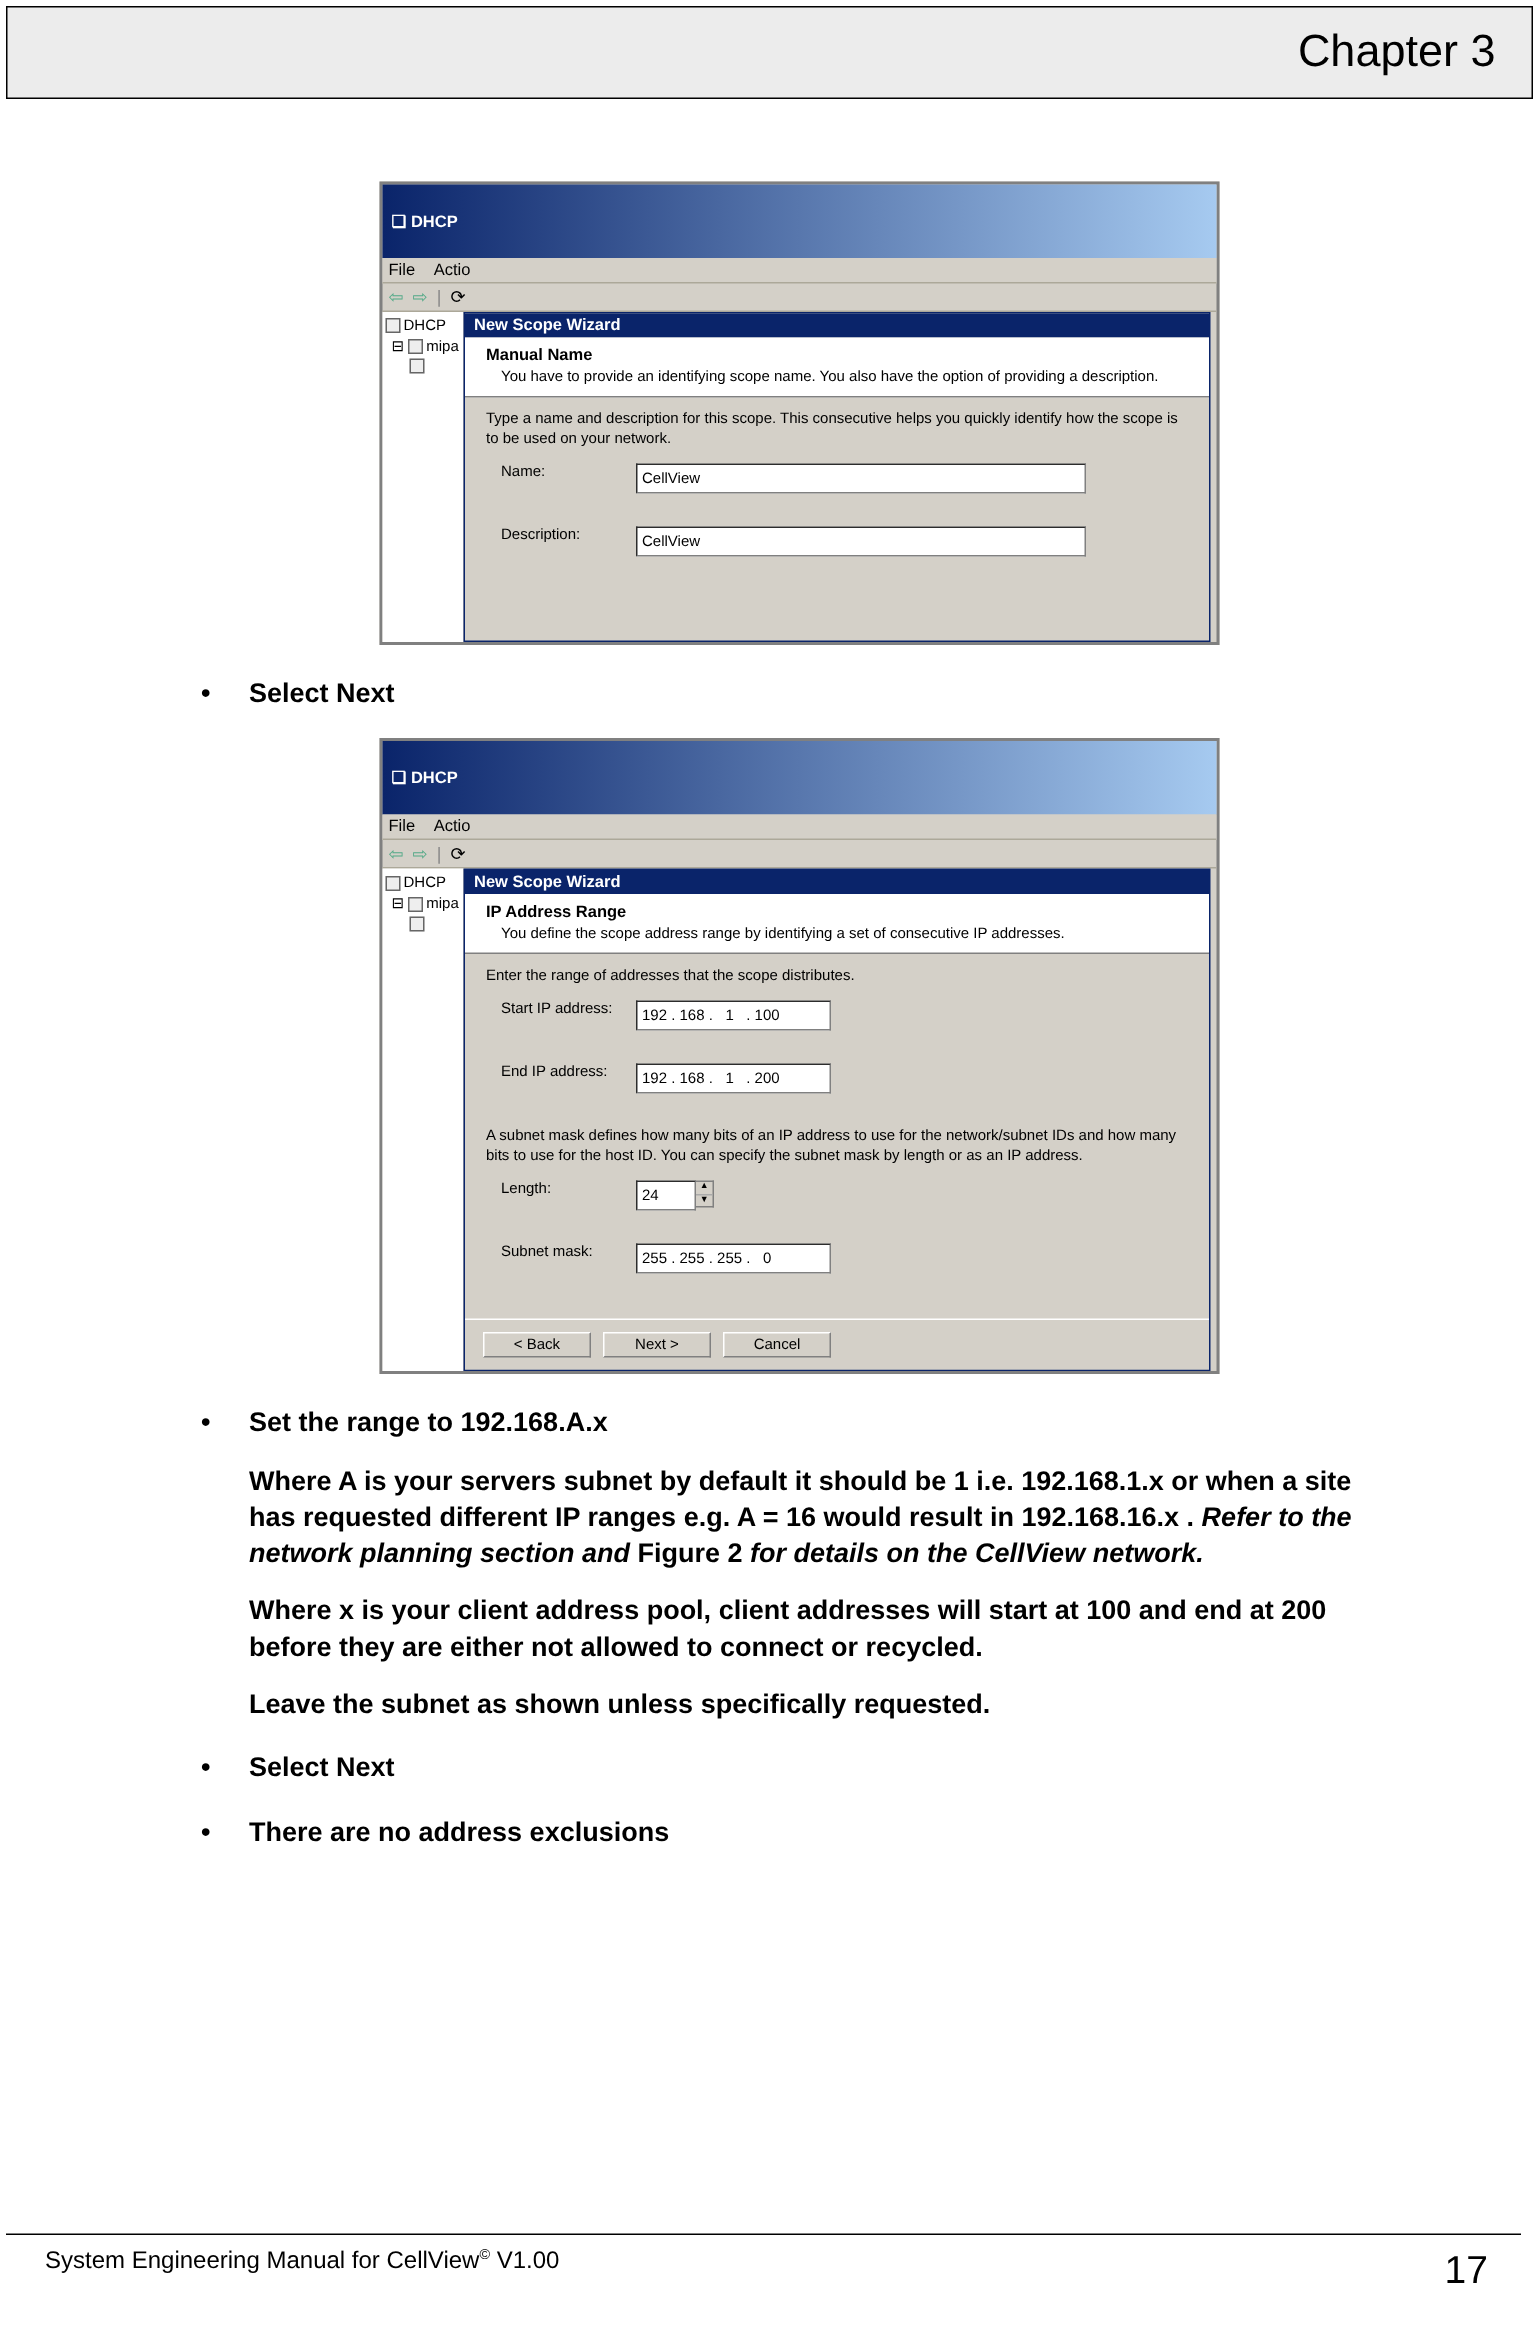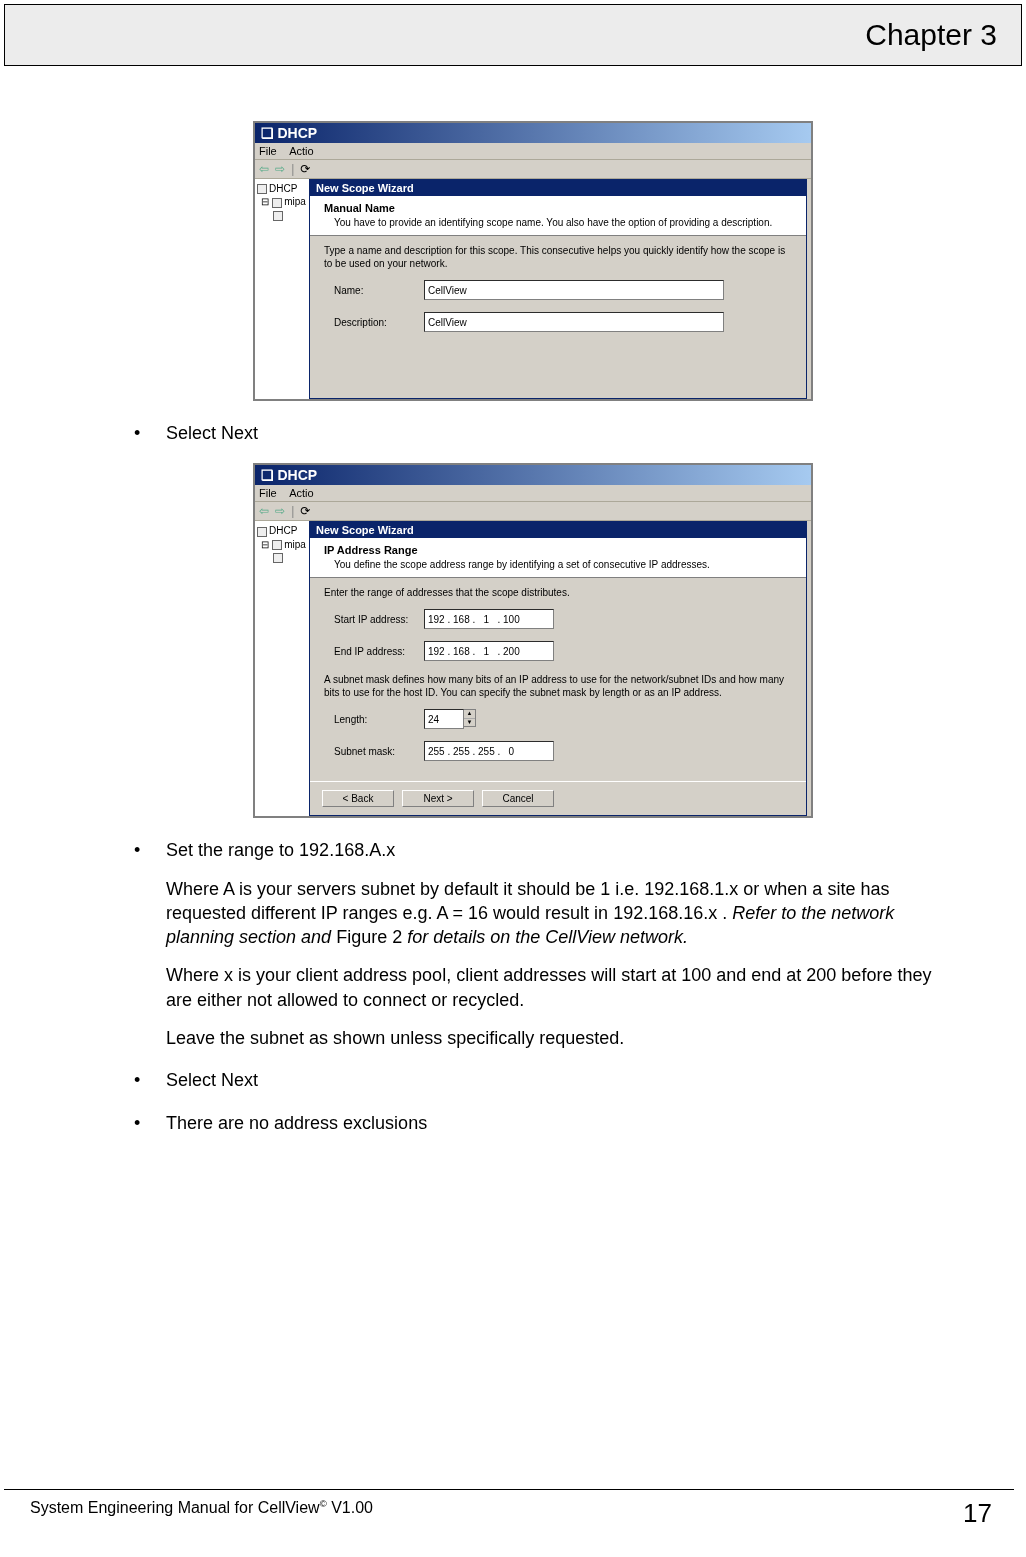--- a/index.html
+++ b/index.html
@@ -37,22 +37,22 @@
     background: #d4d0c8;
     font-family: Tahoma, Arial, sans-serif;
     font-size: 11px;
     color: #000;
     position: relative;
   }
   .win-title {
     background: linear-gradient(to right, #0a246a, #a6caf0);
     color: #fff;
     font-weight: bold;
-    padding: 2px 6px;
-    font-size: 14px;
+    padding: 18px 6px;
+    font-size: 11px;
   }
   .win-menu {
     padding: 2px 4px;
     background: #d4d0c8;
     border-bottom: 1px solid #aca899;
     font-size: 11px;
   }
   .win-menu span { margin-right: 10px; }
   .win-toolbar {
     padding: 2px 4px;
@@ -92,22 +92,21 @@
   }
   .wizard-header .h1 { font-weight: bold; font-size: 11px; }
   .wizard-header .h2 { font-size: 10px; margin-left: 10px; margin-top: 2px; line-height: 1.3;}
   .wizard-content {
     padding: 8px 14px;
     font-size: 10px;
   }
   .wizard-content .descr { margin-bottom: 10px; line-height: 1.3;}
   .form-row {
     display: flex;
-    align-items: center;
-    margin-bottom: 12px;
+    margin-bottom: 22px;
     margin-left: 10px;
   }
   .form-row label { width: 90px; }
   .form-row input {
     border: 1px inset #808080;
     background: #fff;
     font-family: Tahoma, Arial, sans-serif;
     font-size: 10px;
     padding: 1px 3px;
     height: 20px;
@@ -138,20 +137,21 @@
     border-top-color: #fff;
     border-left-color: #fff;
     padding: 2px 0;
     width: 72px;
     cursor: pointer;
   }
   
   ul.doc-list {
     list-style: none;
     margin: 10px 0 10px 0;
+    font-weight: bold;
   }
   ul.doc-list > li {
     position: relative;
     padding-left: 36px;
     margin-bottom: 18px;
     line-height: 1.35;
   }
   ul.doc-list > li::before {
     content: "•";
     position: absolute;

